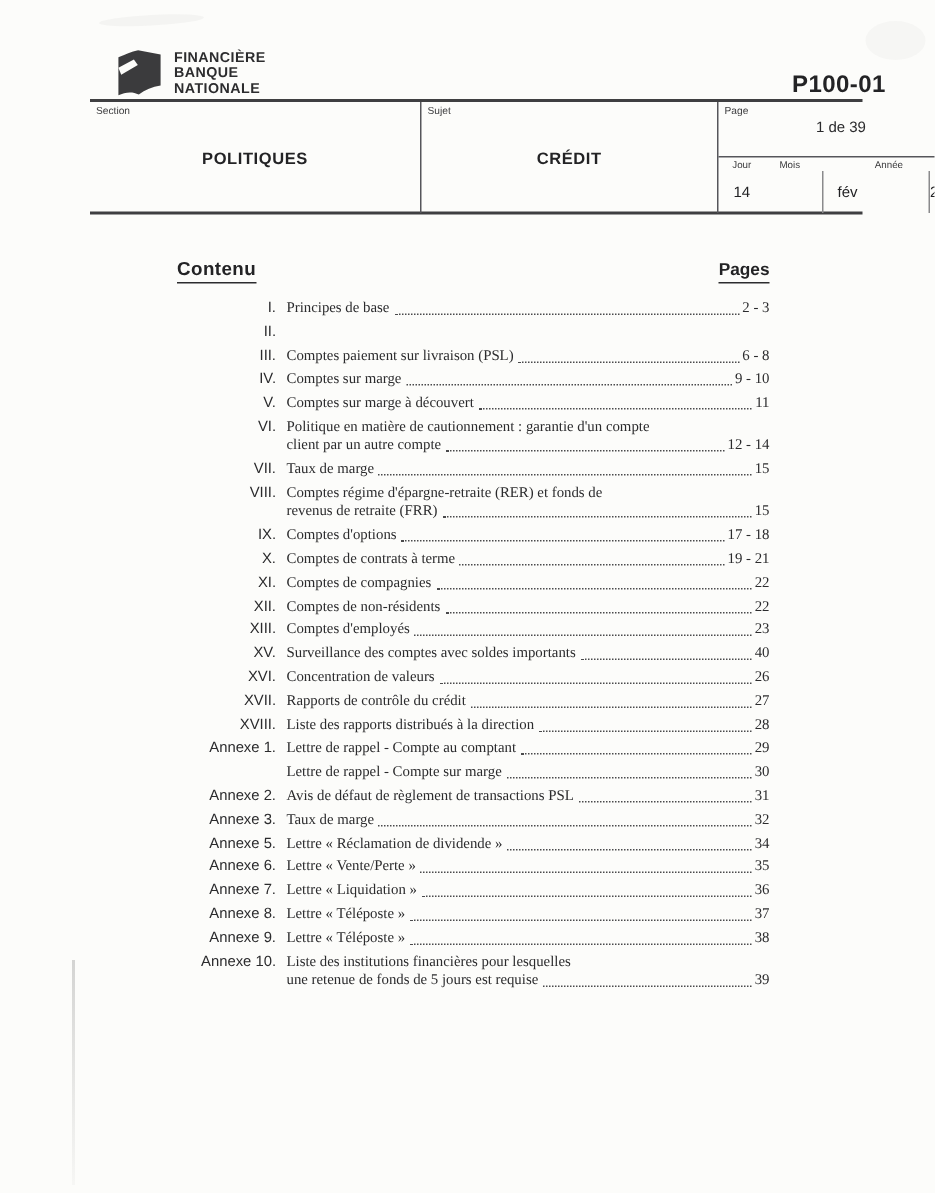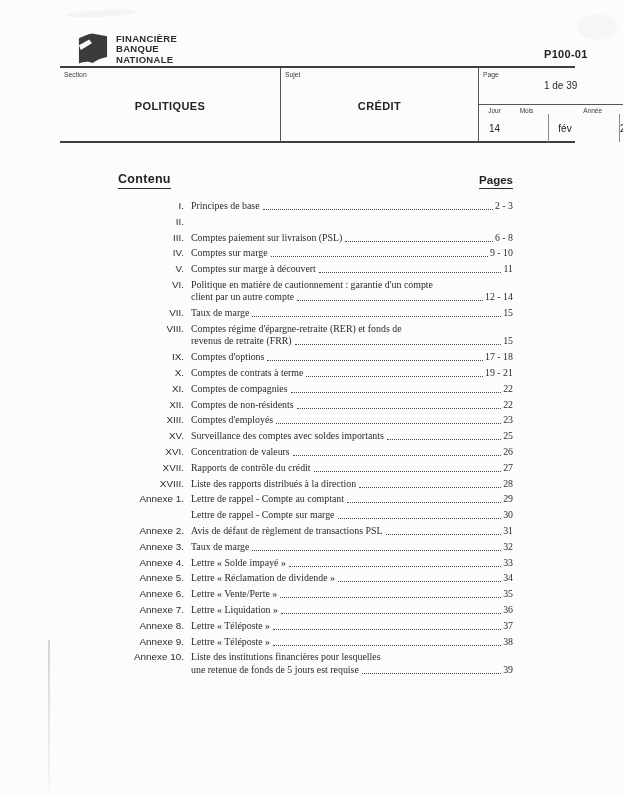--- a/index.html
+++ b/index.html
@@ -15,21 +15,21 @@
   .smudge{position:absolute;left:66px;top:10px;width:70px;height:7px;
     background:rgba(120,120,120,.06);transform:rotate(-3deg);border-radius:50%;}
   .smudge2{position:absolute;right:6px;top:14px;width:40px;height:26px;
     background:rgba(130,130,130,.05);border-radius:50%;}
 
   
   .logo{position:absolute;left:78px;top:32px;display:flex;gap:8px;align-items:flex-start;}
   .logo svg{display:block;}
   .logo-text{font-size:9.5px;line-height:10.4px;font-weight:bold;letter-spacing:.3px;color:#2c2c2e;padding-top:2px;}
 
-  .doc-code{position:absolute;left:544px;top:48px;font-size:11px;font-weight:bold;letter-spacing:.3px;color:#232325;}
+  .doc-code{position:absolute;left:528px;top:48px;font-size:16px;font-weight:bold;letter-spacing:.3px;color:#232325;}
 
   
   .hdr{position:absolute;left:60px;top:66px;width:515px;height:77px;
     display:grid;grid-template-columns:220px 198px 1fr;
     border-top:2.2px solid #3f3f41;border-bottom:2.4px solid #3f3f41;
     box-sizing:border-box;}
   .hdr-cell{position:relative;box-sizing:border-box;}
   .hdr-cell + .hdr-cell{border-left:1.2px solid #56565a;}
   .cell-label{position:absolute;left:4px;top:3px;font-size:6.8px;color:#3a3a3c;}
   .cell-value{position:absolute;left:0;right:0;top:32px;text-align:center;
@@ -256,21 +256,21 @@
       </div>
   </div>
 
 
   <div class="toc-row">
     <div class="toc-num">XV.</div>
     <div class="toc-body">
         <div class="toc-line final">
           <span class="toc-text">Surveillance des comptes avec soldes importants</span>
           <span class="leader"></span>
-          <span class="pagenum">25</span>
+          <span class="pagenum">40</span>
         </div>
       </div>
   </div>
 
   <div class="toc-row">
     <div class="toc-num">XVI.</div>
     <div class="toc-body">
         <div class="toc-line final">
           <span class="toc-text">Concentration de valeurs</span>
           <span class="leader"></span>
@@ -338,30 +338,20 @@
     <div class="toc-num">Annexe 3.</div>
     <div class="toc-body">
         <div class="toc-line final">
           <span class="toc-text">Taux de marge</span>
           <span class="leader"></span>
           <span class="pagenum">32</span>
         </div>
       </div>
   </div>
 
-  <div class="toc-row">
-    <div class="toc-num">Annexe 4.</div>
-    <div class="toc-body">
-        <div class="toc-line final">
-          <span class="toc-text">Lettre « Solde impayé »</span>
-          <span class="leader"></span>
-          <span class="pagenum">33</span>
-        </div>
-      </div>
-  </div>
 
   <div class="toc-row">
     <div class="toc-num">Annexe 5.</div>
     <div class="toc-body">
         <div class="toc-line final">
           <span class="toc-text">Lettre « Réclamation de dividende »</span>
           <span class="leader"></span>
           <span class="pagenum">34</span>
         </div>
       </div>

